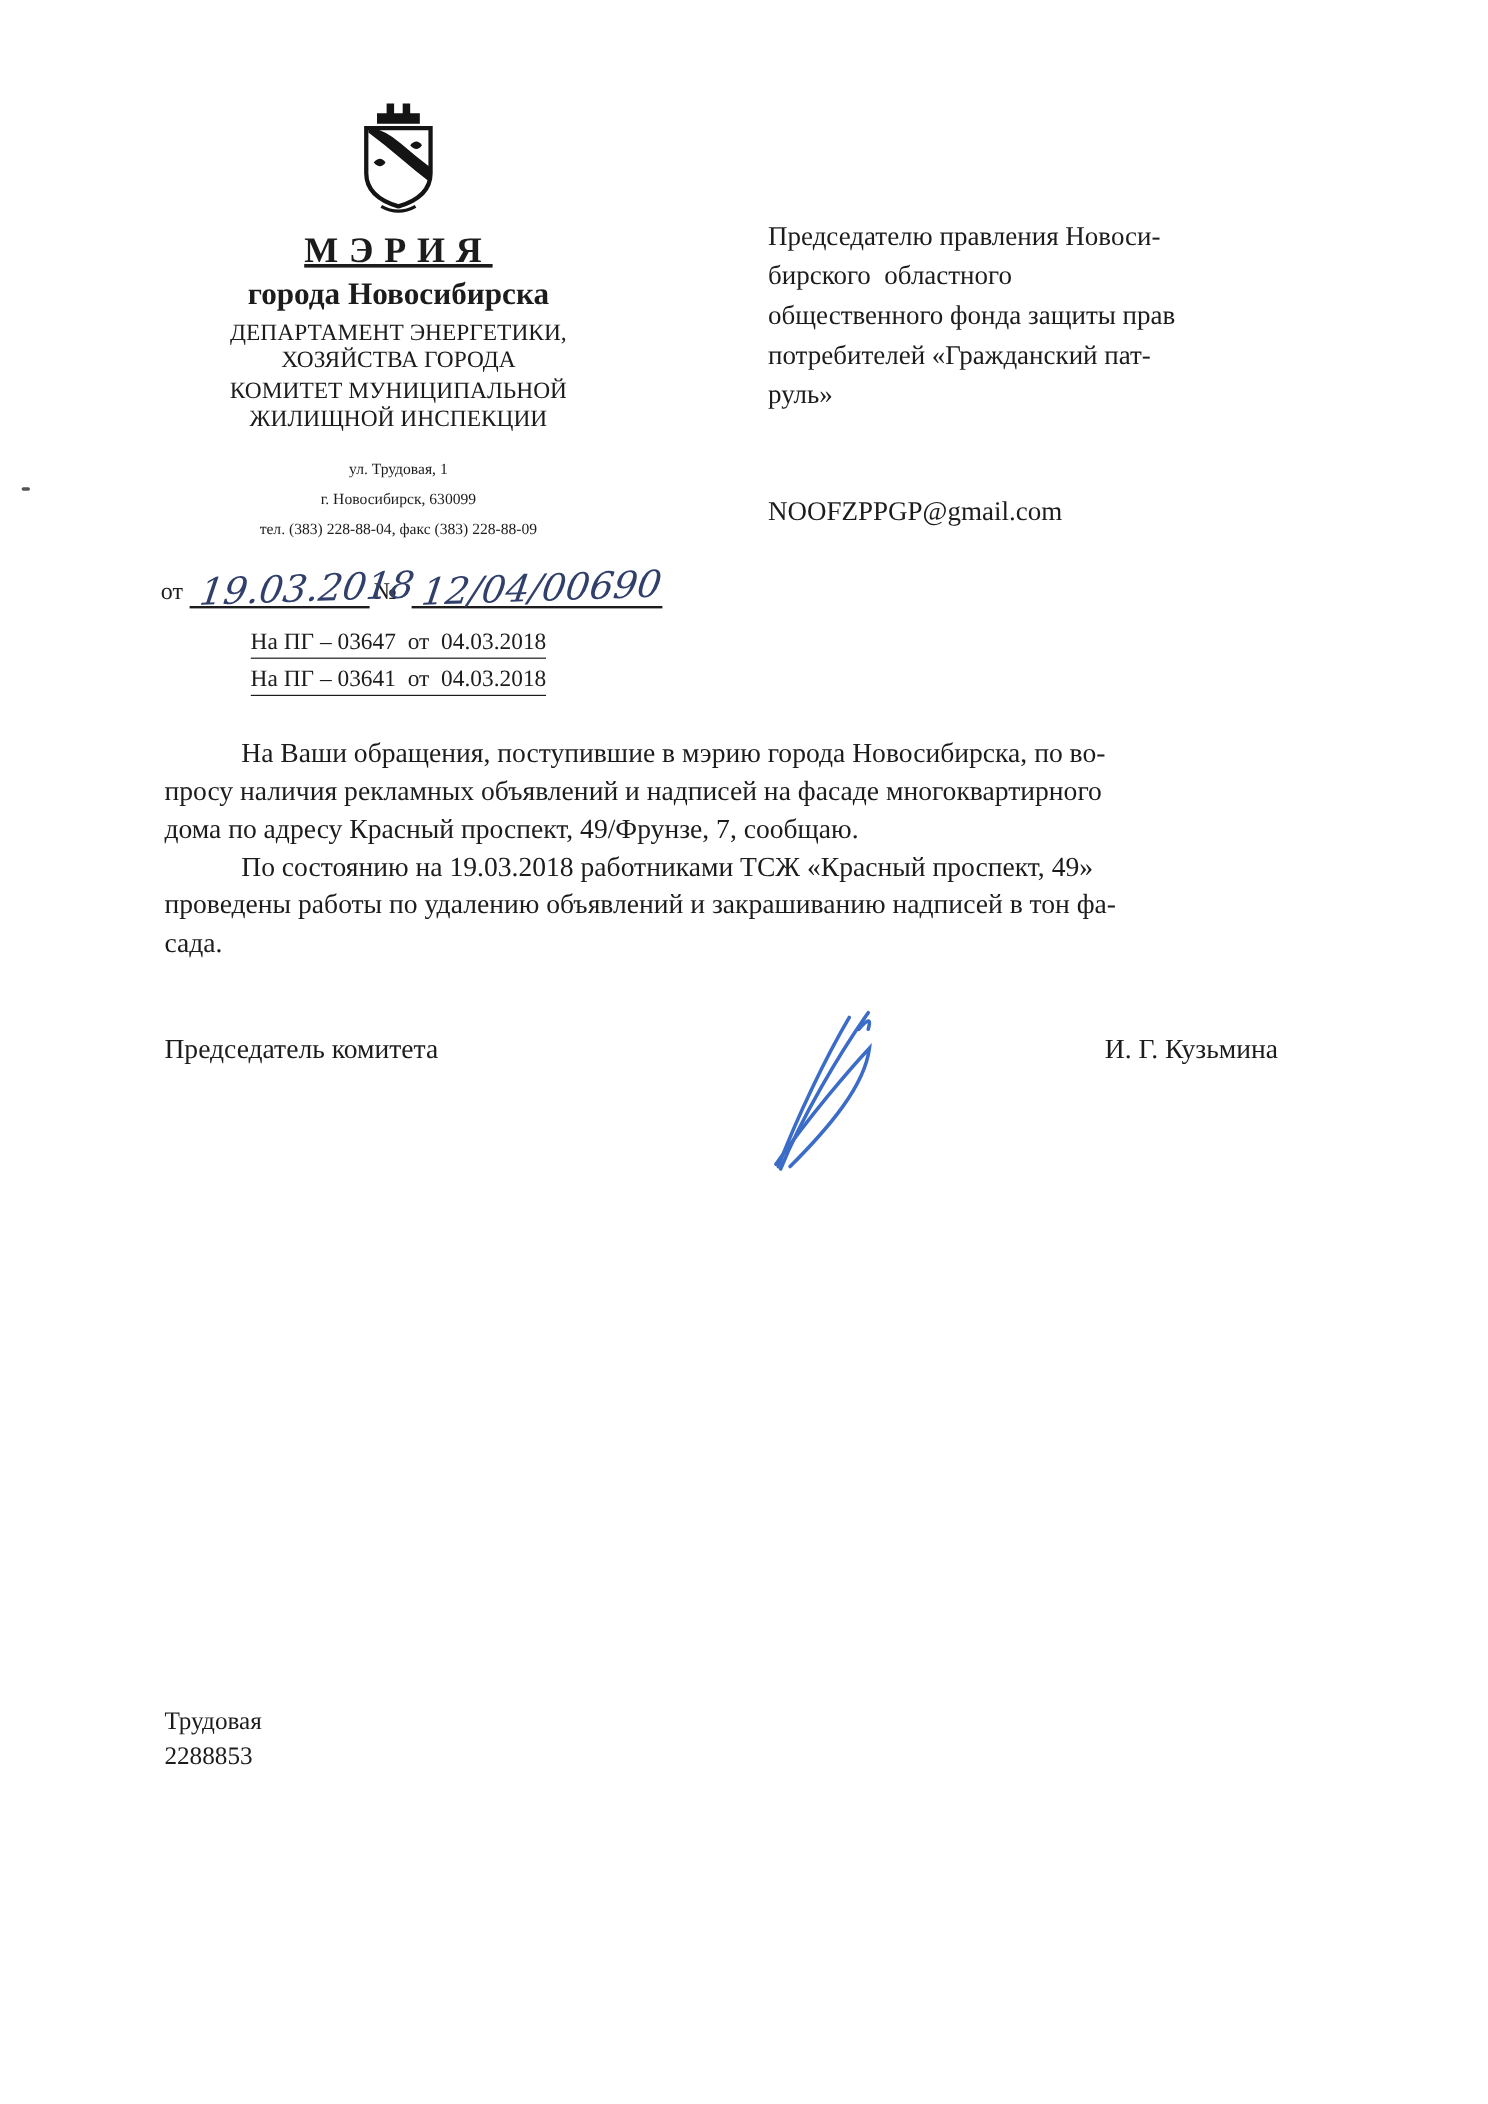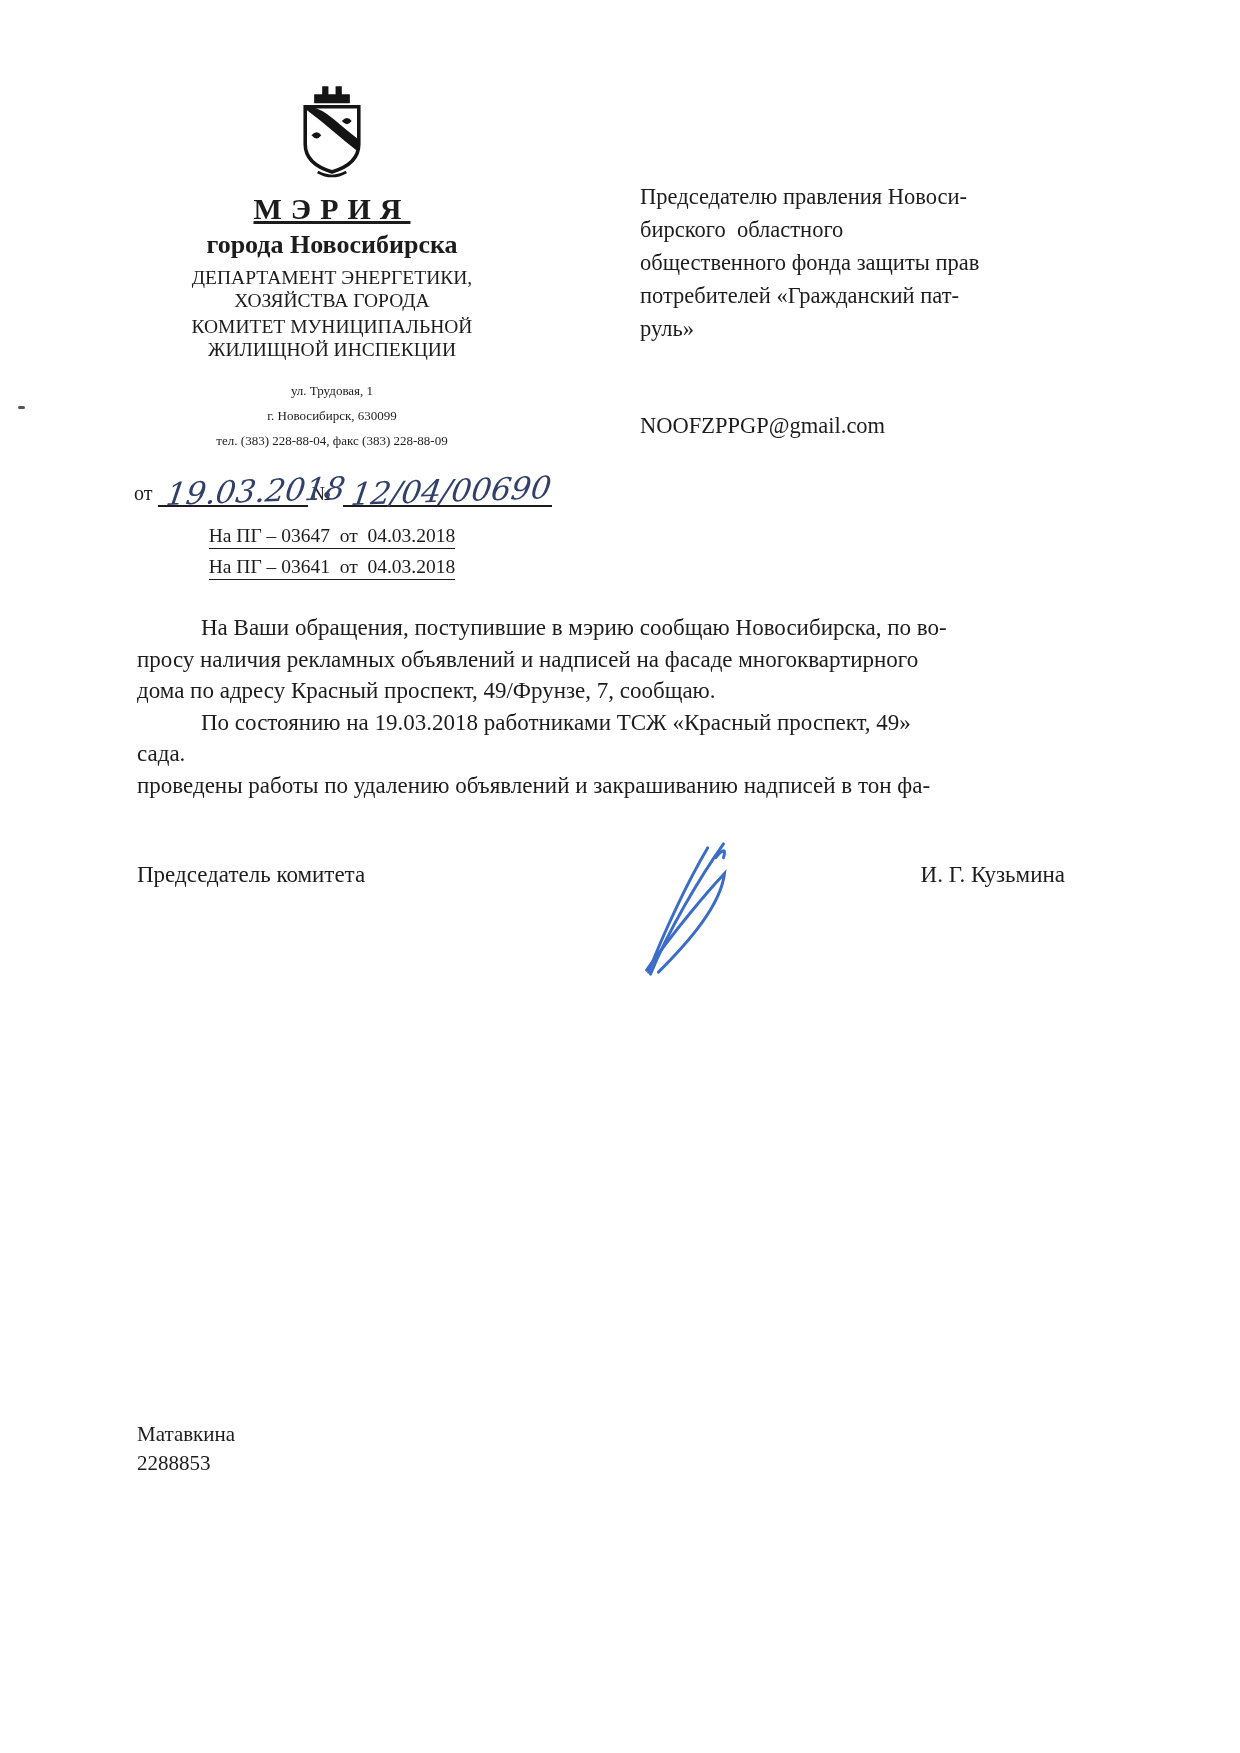--- a/index.html
+++ b/index.html
@@ -166,44 +166,44 @@
     <div class="rline">Председателю правления Новоси-</div>
     <div class="rline">бирского  областного</div>
     <div class="rline">общественного фонда защиты прав</div>
     <div class="rline">потребителей «Гражданский пат-</div>
     <div class="rline">руль»</div>
     <div class="recipient-email">NOOFZPPGP@gmail.com</div>
   </div>
 
   <div class="body-text">
     <div>
-      <div class="line indent">На Ваши обращения, поступившие в мэрию сообщаю Новосибирска, по во-</div>
+      <div class="line indent">На Ваши обращения, поступившие в мэрию города Новосибирска, по во-</div>
       <div class="line">просу наличия рекламных объявлений и надписей на фасаде многоквартирного</div>
       <div class="line">дома по адресу Красный проспект, 49/Фрунзе, 7, сообщаю.</div>
     </div>
     <div>
       <div class="line indent">По состоянию на 19.03.2018 работниками ТСЖ «Красный проспект, 49»</div>
+      <div class="line">проведены работы по удалению объявлений и закрашиванию надписей в тон фа-</div>
       <div class="line">сада.</div>
-      <div class="line">проведены работы по удалению объявлений и закрашиванию надписей в тон фа-</div>
     </div>
   </div>
 
   <div class="sig-row">
     <span>Председатель комитета</span>
     <span>И. Г. Кузьмина</span>
   </div>
   <div class="sig-scribble">
     <svg viewBox="0 0 120 150" width="120" height="148" aria-hidden="true">
       <g fill="none" stroke="#3b6cc7" stroke-width="3" stroke-linecap="round">
         <path d="M96 8 C72 42 40 96 22 140"></path>
         <path d="M80 12 C60 46 36 96 20 138"></path>
         <path d="M18 136 C46 96 80 56 97 38 C93 70 62 106 30 138"></path>
         <path d="M88 22 q12 -14 8 0"></path>
       </g>
     </svg>
   </div>
 
   <div class="footer">
-    <div>Матавкина</div>
+    <div>Трудовая</div>
     <div>2288853</div>
   </div>
 
 </div>
 
 </body></html>

